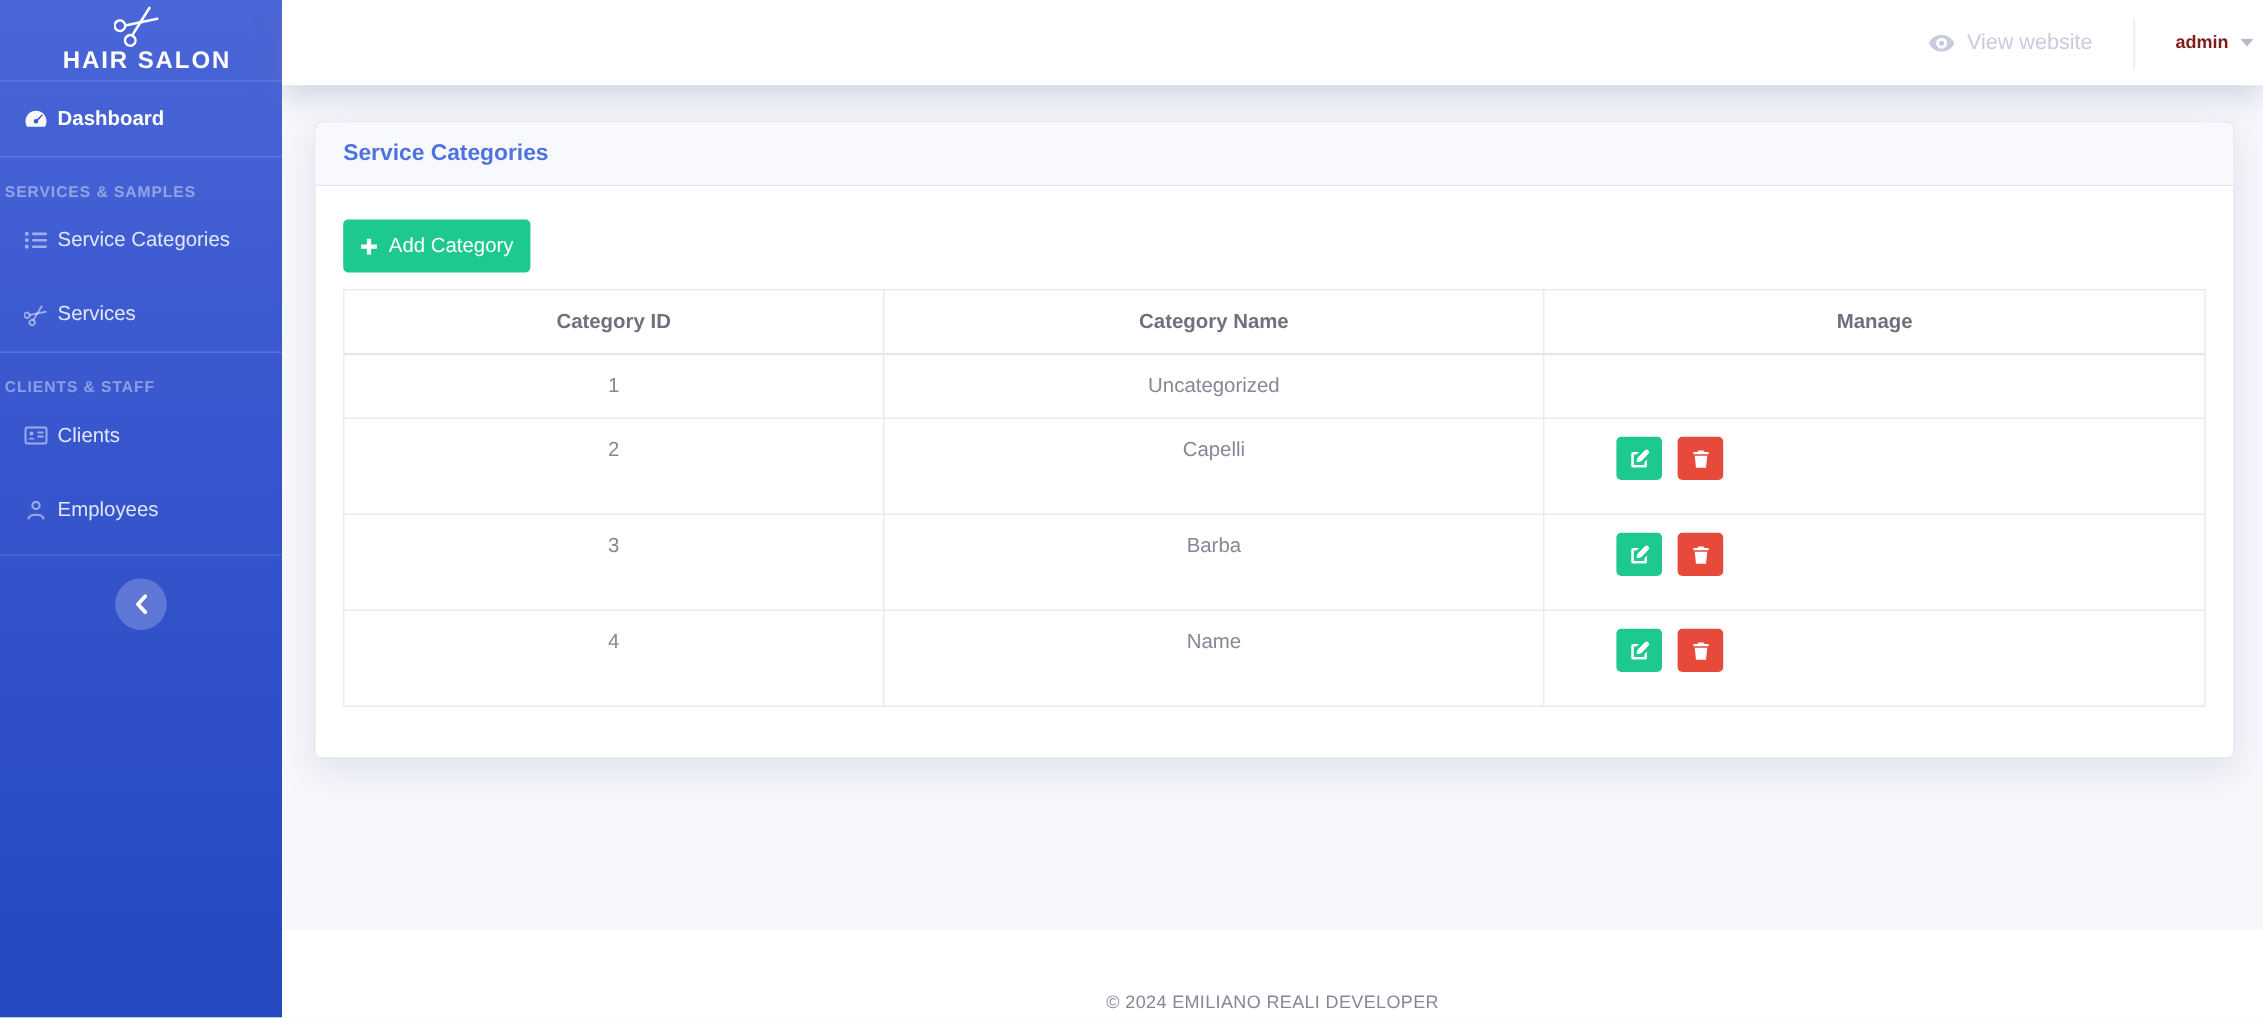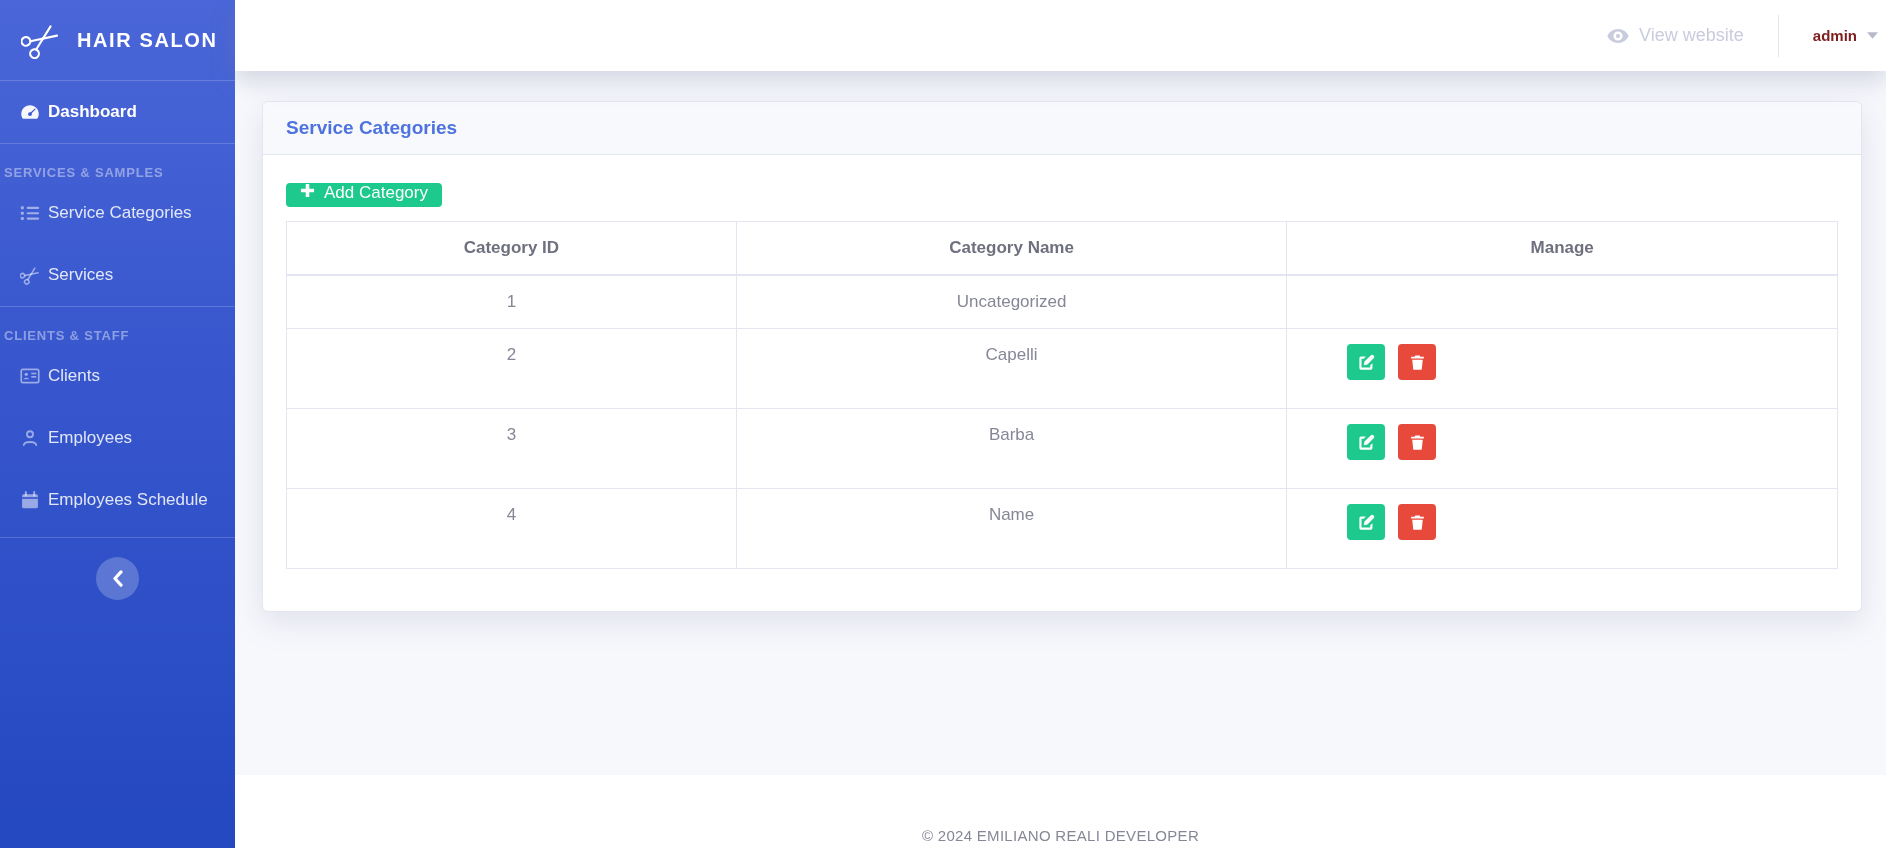--- a/index.html
+++ b/index.html
@@ -7,21 +7,21 @@
   body { font-family:"Liberation Sans", sans-serif; background:#f7f8fc; }
 
   .app { display:flex; width:1886px; height:848px; }
 
   
   .sidebar {
     width:235px; flex-shrink:0; height:848px;
     background:linear-gradient(180deg, #4a66d8 0%, #3756cd 45%, #2448c0 100%);
     color:#fff; display:flex; flex-direction:column; position:relative;
   }
-  .brand { height:81px; display:flex; align-items:center; padding-left:21px; border-bottom:1px solid rgba(255,255,255,0.18); }
+  .brand { height:68px; display:flex; align-items:center; padding-left:10px; border-bottom:1px solid rgba(255,255,255,0.18);flex-direction:column; }
   .brand-icon { width:40px; height:40px; margin-right:16px; }
   .brand-text { font-size:20px; font-weight:700; letter-spacing:1.6px; color:#fff; }
 
   .nav-item {
     height:62px; display:flex; align-items:center; padding-left:20px;
     color:rgba(255,255,255,0.85); font-size:17px; text-decoration:none; cursor:pointer;
   }
   .nav-item .nav-icon { width:20px; height:20px; margin-right:8px; color:rgba(255,255,255,0.5); flex-shrink:0; }
   .nav-item.active { color:#ffffff; font-weight:700; }
   .nav-item.active .nav-icon { color:rgba(255,255,255,0.95); }
@@ -63,21 +63,21 @@
     box-shadow:0 10px 30px rgba(120,130,160,0.18);
   }
   .card-header {
     height:53px; background:#f8f9fc; border-bottom:1px solid #e3e6f0;
     border-radius:6px 6px 0 0; display:flex; align-items:center; padding-left:23px;
   }
   .card-title { font-size:19px; font-weight:700; color:#4e73df; }
   .card-body { padding:28px 23px 42px 23px; }
 
   .add-btn {
-    display:inline-flex; align-items:flex-start; gap:9px; height:24px; padding:0 14px;
+    display:inline-flex; align-items:center; gap:9px; height:44px; padding:0 14px;
     background:#1dc98c; border:none; border-radius:4px; cursor:pointer;
     color:#fff; font-size:17px; font-family:inherit;
   }
   .add-btn .plus { width:15px; height:15px; }
 
   
   table { width:100%; border-collapse:collapse; margin-top:14px; }
   th, td { border:1px solid #e3e6f0; text-align:center; vertical-align:top; }
   th { padding:16px 14px; font-size:17px; font-weight:600; color:#6e707e; border-bottom-width:2px; }
   td { padding:16px 14px; font-size:17px; color:#858796; }
@@ -174,28 +174,20 @@
     </a>
 
     <a class="nav-item">
       <svg class="nav-icon" viewBox="0 0 24 24">
         <circle cx="12" cy="7.5" r="3.6" fill="none" stroke="currentColor" stroke-width="2.2"></circle>
         <path d="M4.5 20.5c.8-5 14.2-5 15 0" fill="none" stroke="currentColor" stroke-width="2.2" stroke-linecap="round"></path>
       </svg>
       <span>Employees</span>
     </a>
 
-    <a class="nav-item">
-      <svg class="nav-icon" viewBox="0 0 24 24">
-        <path d="M7 2.5v4M17 2.5v4" stroke="currentColor" stroke-width="2.4" stroke-linecap="round"></path>
-        <rect x="2.5" y="5" width="19" height="17" rx="2" fill="currentColor"></rect>
-        <rect x="2.5" y="8.6" width="19" height="2" fill="#3b58cf"></rect>
-      </svg>
-      <span>Employees Schedule</span>
-    </a>
 
     <div class="collapse-wrap">
       <button class="collapse-btn">
         <svg width="11" height="17" viewBox="0 0 10 16">
           <path d="M8.3 1.8 2.6 8l5.7 6.2" stroke="#fff" stroke-width="3" fill="none" stroke-linecap="round" stroke-linejoin="round"></path>
         </svg>
       </button>
     </div>
   </aside>
 

